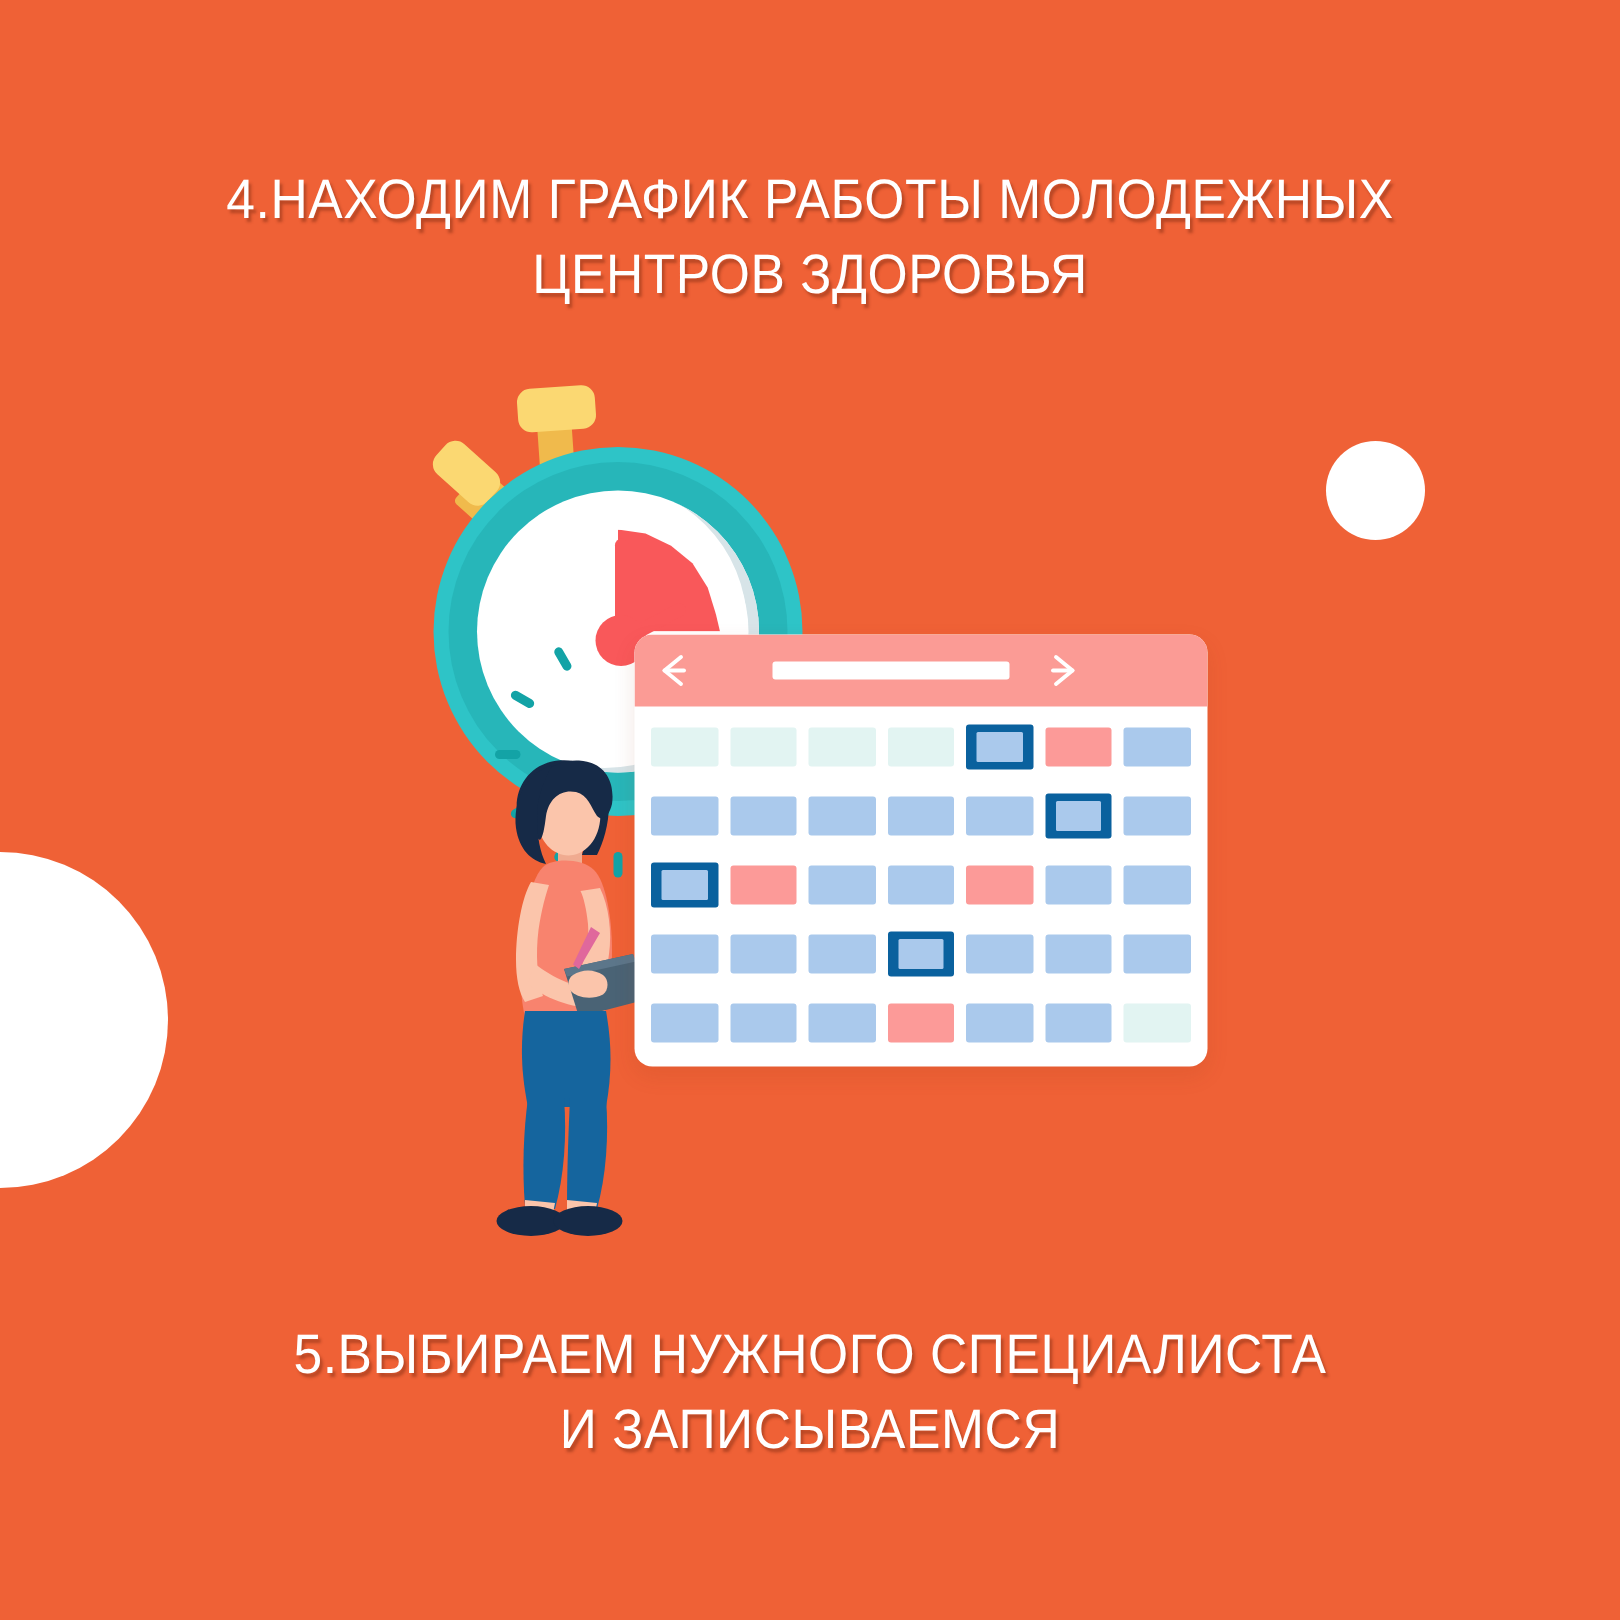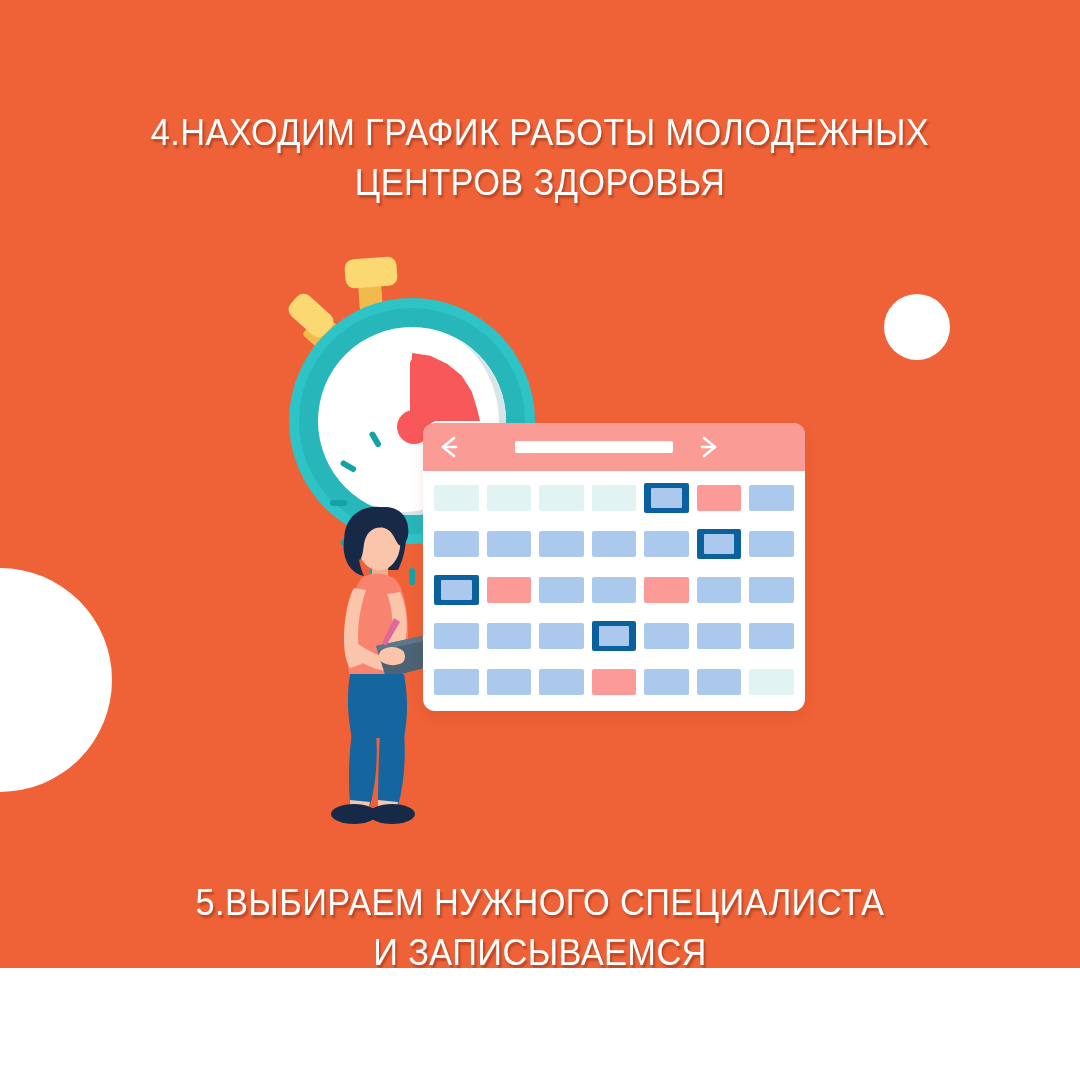--- a/index.html
+++ b/index.html
@@ -10,21 +10,21 @@
   body {
     width: 1080px;
     height: 1080px;
     overflow: hidden;
     font-family: "Liberation Sans", sans-serif;
   }
 
   #slide {
     position: relative;
     width: 1080px;
-    height: 968px;
+    height: 1080px;
     background: #ef6136;
     overflow: hidden;
   }
 
   
   .deco-circle {
     position: absolute;
     background: #ffffff;
     border-radius: 50%;
   }

